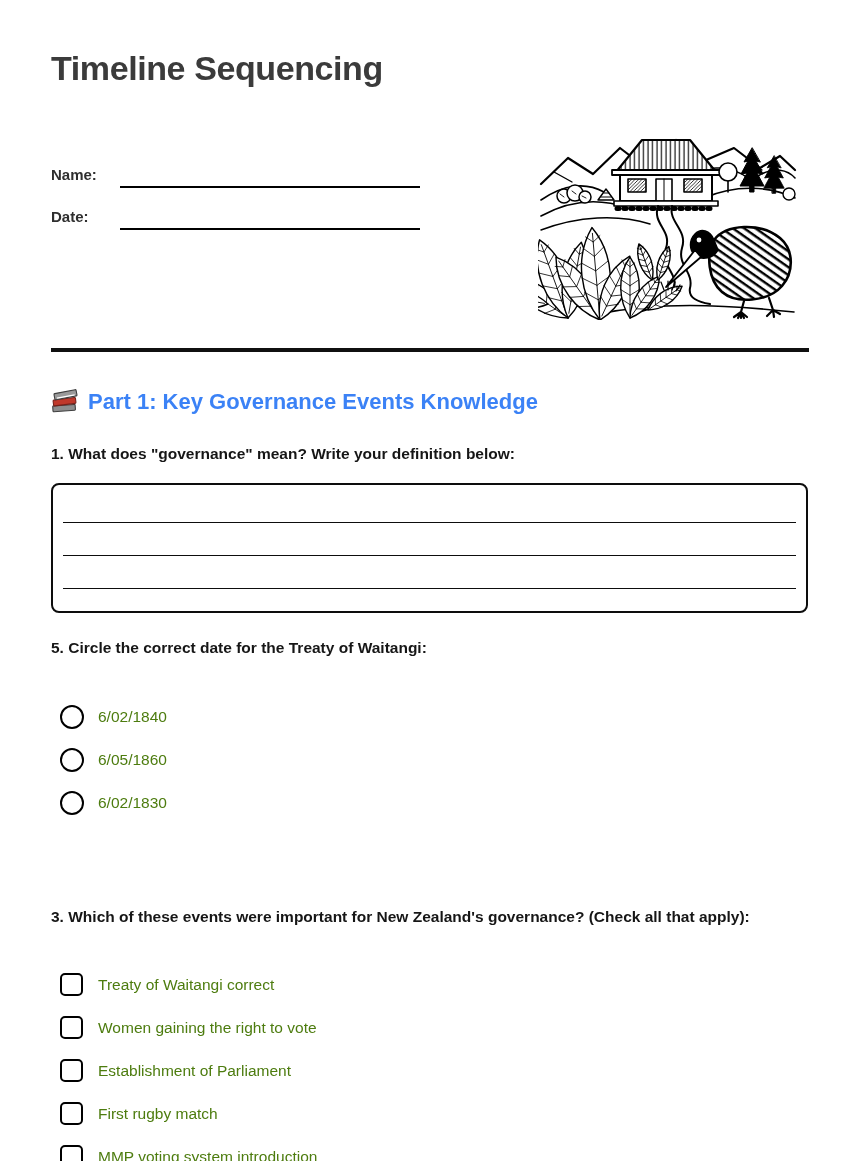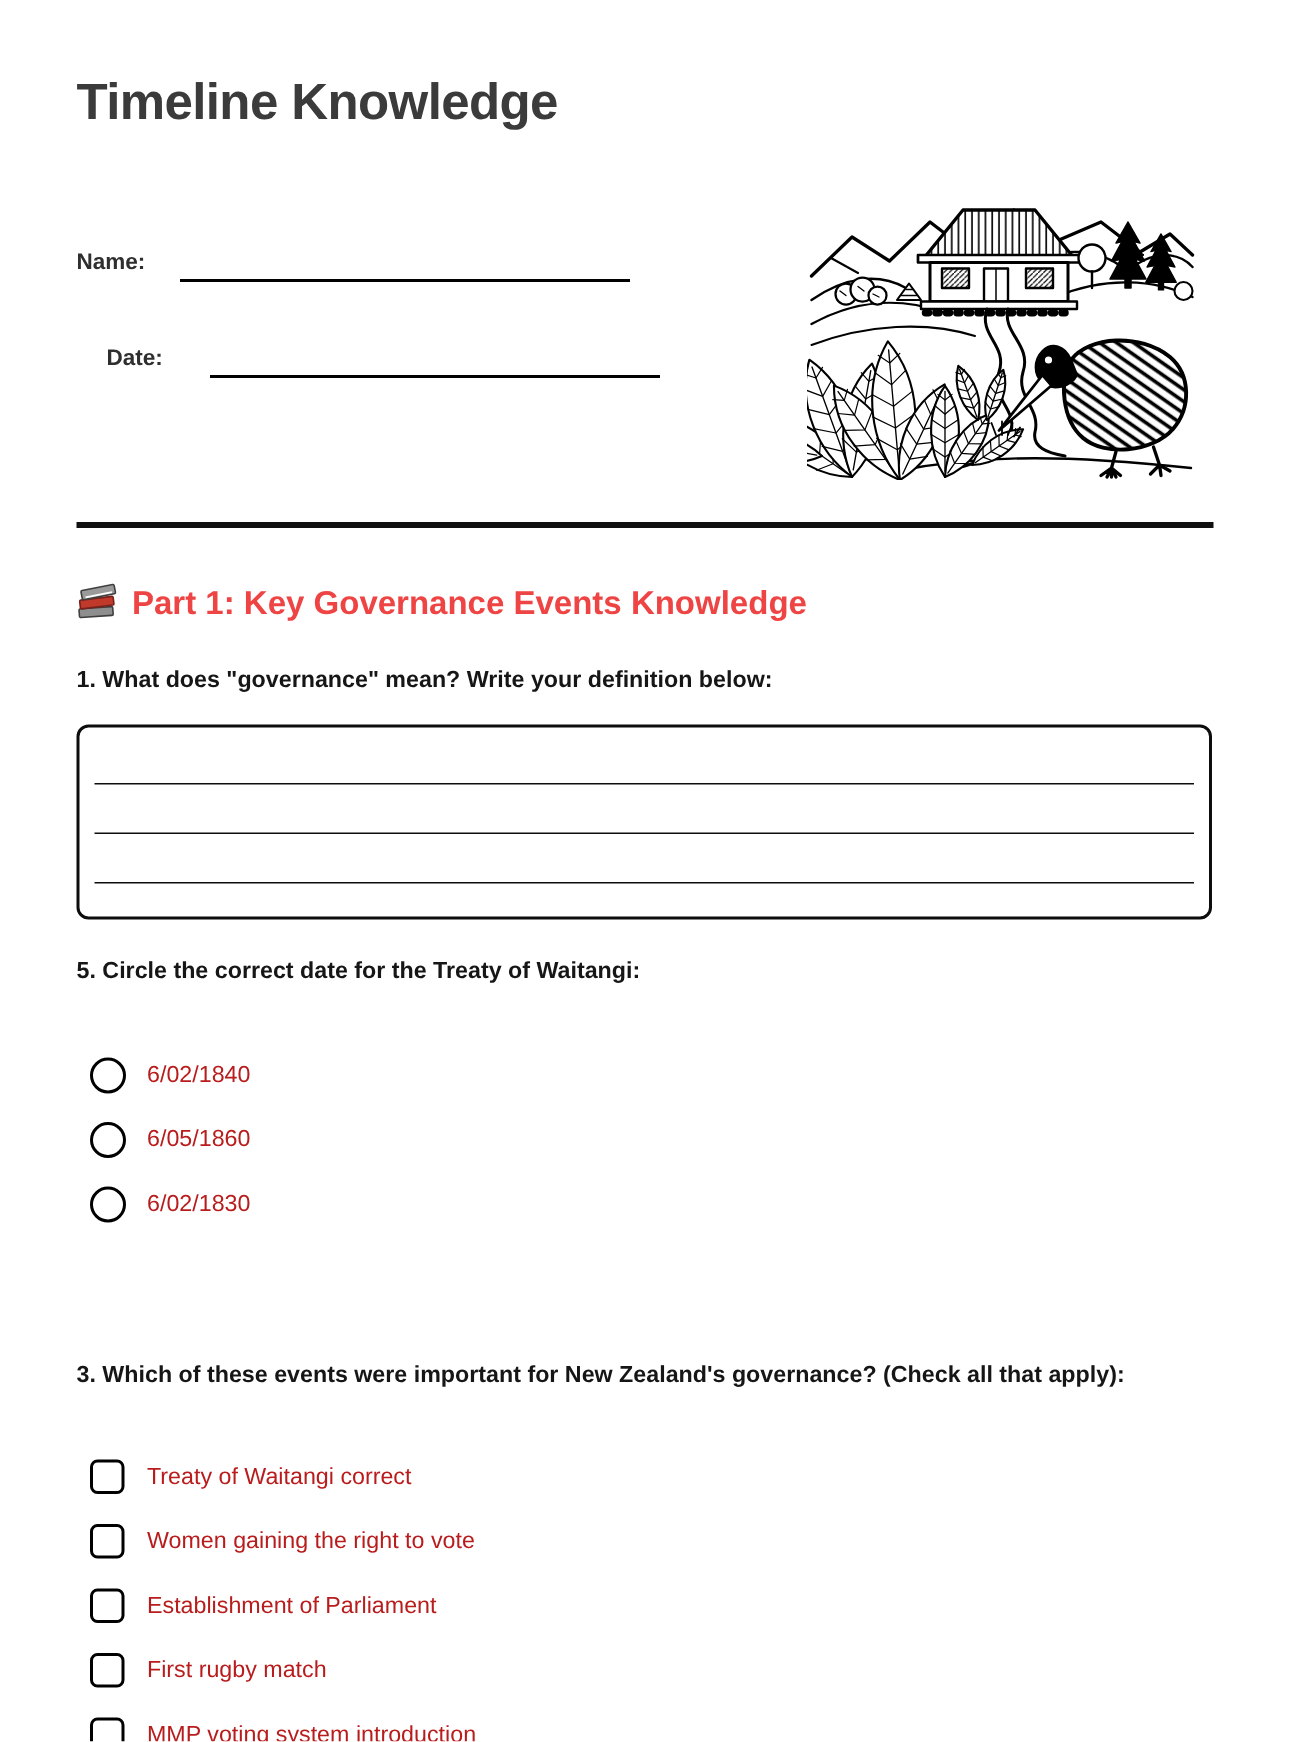--- a/index.html
+++ b/index.html
@@ -7,56 +7,56 @@
   body { font-family:"Liberation Sans","DejaVu Sans",sans-serif; }
   .page { position:relative; width:860px; height:1161px; background:#fff; overflow:hidden; }
 
   .title { position:absolute; left:51px; top:46px; font-size:34px; line-height:44px;
            font-weight:bold; color:#3b3b3b; letter-spacing:-0.4px; }
 
   .field-row { position:absolute; left:51px; display:flex; align-items:flex-end; height:28px; }
   .field-row .lbl { font-size:15px; font-weight:bold; color:#2f2f2f; width:69px; line-height:26px; }
   .field-row .line { width:300px; height:26px; border-bottom:2px solid #000; }
   #name-row { top:160px; }
-  #date-row { top:224px;margin-left:20px; }
+  #date-row { top:202px; }
 
   .illustration { position:absolute; left:538px; top:112px; width:260px; height:208px; }
 
   .divider { position:absolute; left:51px; top:348px; width:758px; height:4px; background:#101010; }
 
   .part-heading { position:absolute; left:51px; top:388px; display:flex; align-items:center; gap:10px;
-                  font-size:22px; font-weight:bold; color:#ef4444;text-align:center; }
+                  font-size:22px; font-weight:bold; color:#3b82f6;text-align:center; }
 
   .q-label { position:absolute; left:51px; font-size:15.5px; font-weight:bold; color:#161616; }
   #q1-label { top:445px; }
   #q2-label { top:639px; }
   #q3-label { top:908px; }
 
   .answer-box { position:absolute; left:51px; top:483px; width:757px; height:130px;
                 border:2.5px solid #0d0d0d; border-radius:8px; background:#fff; }
   .answer-box .rule { position:absolute; left:10px; right:10px; border-bottom:1.7px solid #0d0d0d; }
   .rule.r1 { top:37px; } .rule.r2 { top:70px; } .rule.r3 { top:103px; }
 
   .option-group { position:absolute; left:60px; }
   #radio-group { top:695px; }
   #check-group { top:963px; }
   .opt-row { display:flex; align-items:center; height:43px; }
   .radio { width:24px; height:24px; border:2.6px solid #000; border-radius:50%;
            margin-right:14px; flex:none; background:#fff; }
   .checkbox { width:23px; height:23px; border:2.6px solid #000; border-radius:5px;
               margin-right:15px; flex:none; background:#fff; }
-  .opt-label { font-size:15.5px; color:#b91c1c; }
+  .opt-label { font-size:15.5px; color:#4d7c0f; }
 </style>
 </head>
 <body>
 
 <div class="page">
 
   <div class="title">
-    <div>Timeline Knowledge</div>
+    <div>Timeline Sequencing</div>
   </div>
 
   <div class="field-row" id="name-row">
     <span class="lbl">Name:</span>
     <span class="line"></span>
   </div>
 
   <div class="field-row" id="date-row">
     <span class="lbl">Date:</span>
     <span class="line"></span>

